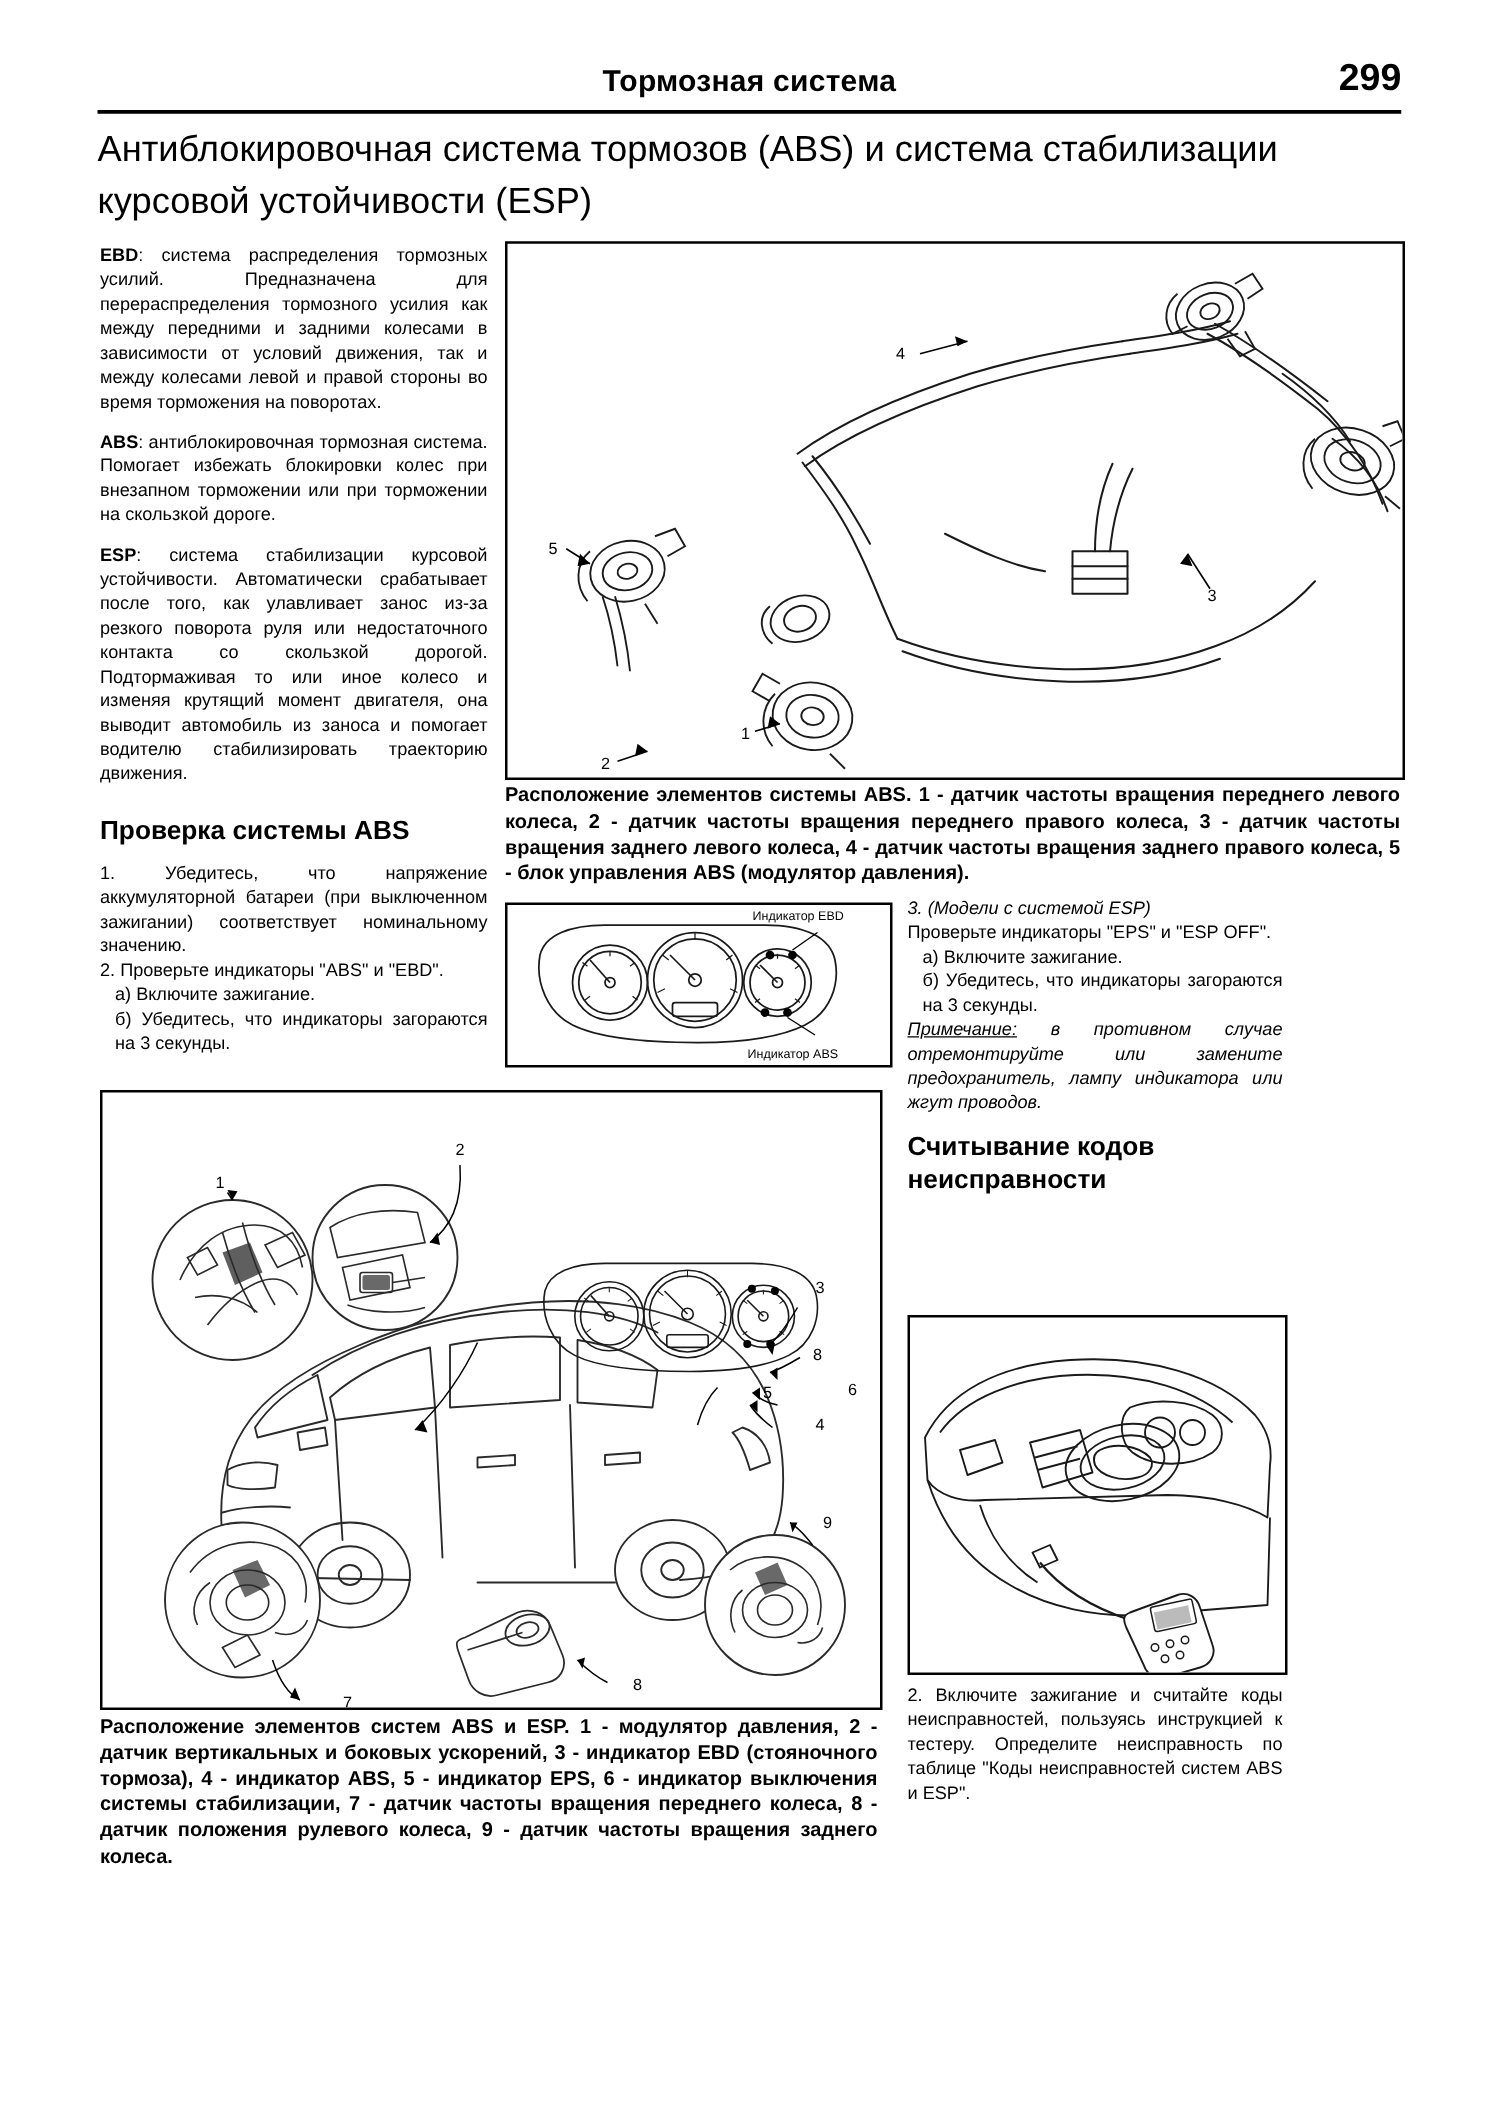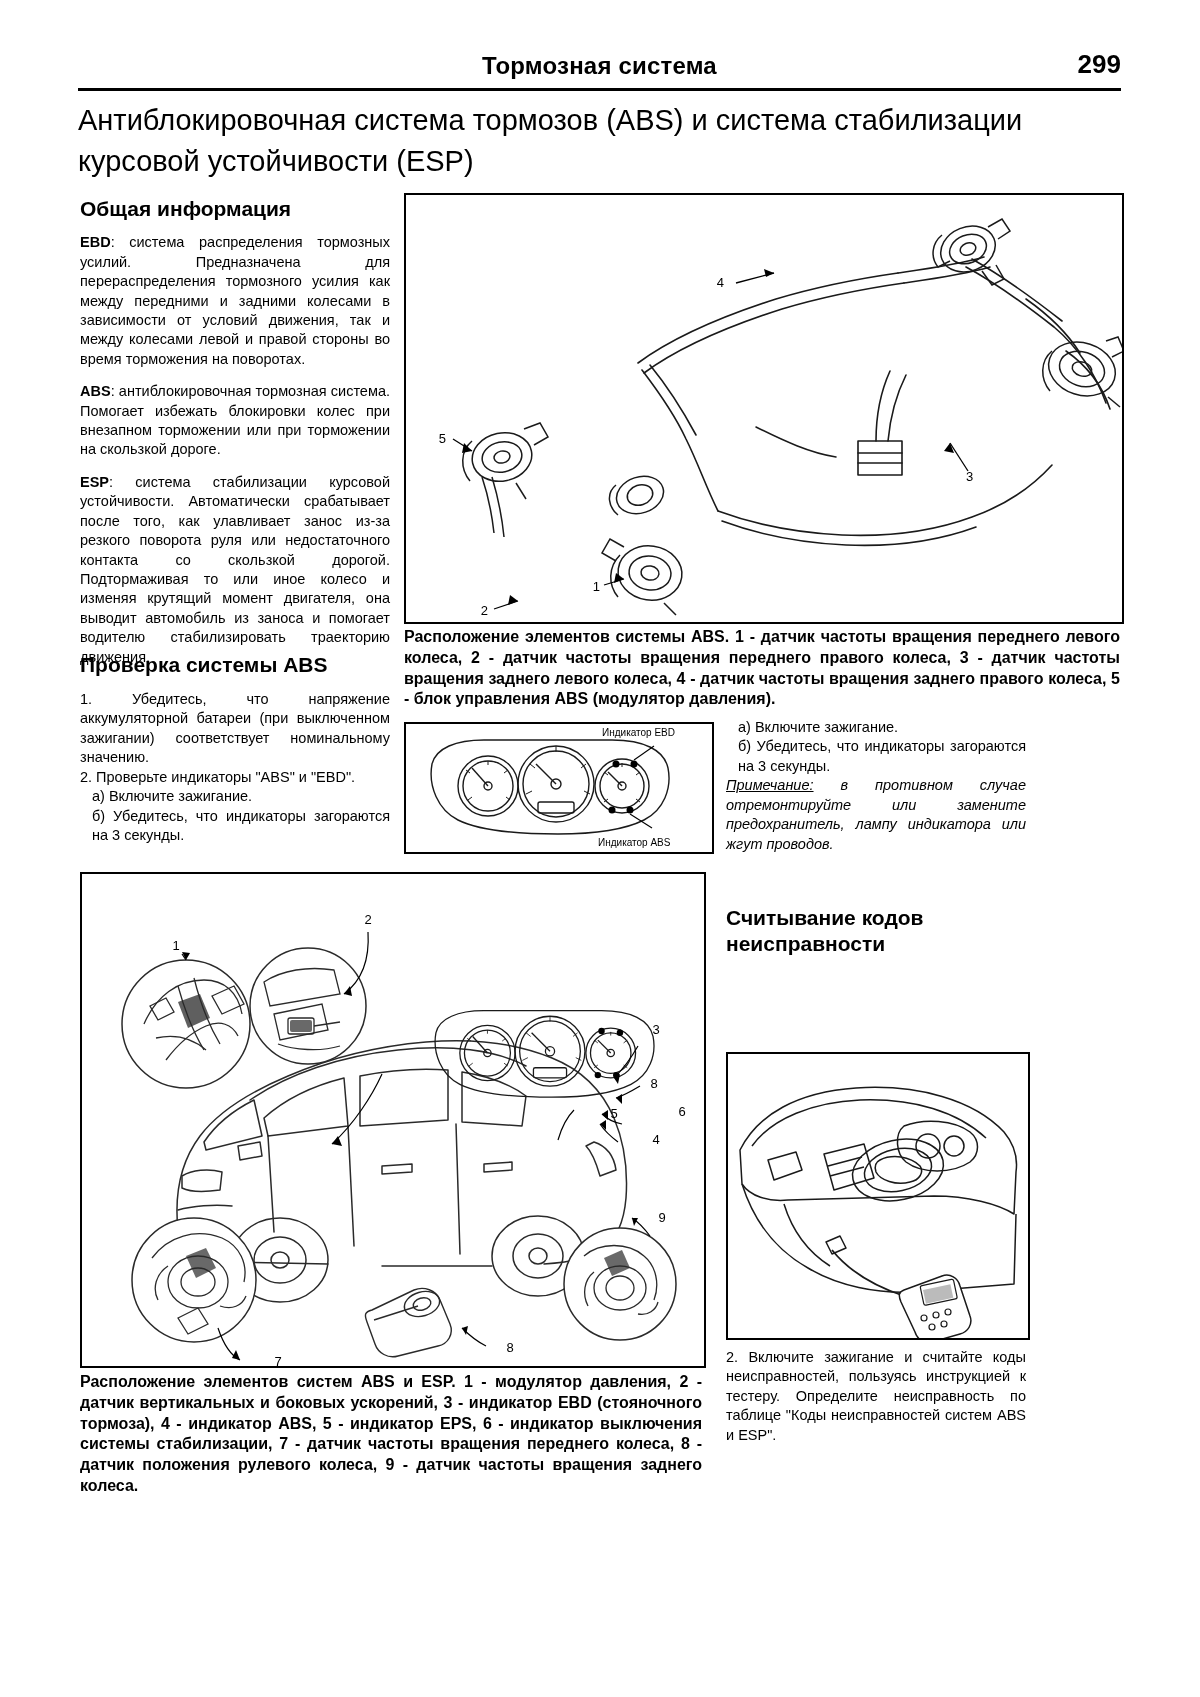--- a/index.html
+++ b/index.html
@@ -34,21 +34,21 @@
   }
   .header-title {
     font-size: 24px;
     font-weight: bold;
     letter-spacing: 0.2px;
   }
   .header-page {
     position: absolute;
     right: 0;
     bottom: 0;
-    font-size: 26px;
+    font-size: 30px;
     font-weight: bold;
   }
   .header-rule {
     position: absolute;
     left: 78px;
     top: 88px;
     width: 1043px;
     height: 3px;
     background: #000;
   }
@@ -204,21 +204,20 @@
 
   <div class="header">
     <div class="header-title">Тормозная система</div>
     <div class="header-page">299</div>
   </div>
   <div class="header-rule"></div>
 
   <div class="main-title">Антиблокировочная система тормозов (ABS) и система стабилизации курсовой устойчивости (ESP)</div>
 
   <div id="left-col">
-    <div class="col-heading">Общая информация</div>
     <p class="body-text"><b>EBD</b><span>: система распределения тормозных усилий. Предназначена для перераспределения тормозного усилия как между передними и задними колесами в зависимости от условий движения, так и между колесами левой и правой стороны во время торможения на поворотах.</span></p>
     <p class="body-text"><b>ABS</b><span>: антиблокировочная тормозная система. Помогает избежать блокировки колес при внезапном торможении или при торможении на скользкой дороге.</span></p>
     <p class="body-text"><b>ESP</b><span>: система стабилизации курсовой устойчивости. Автоматически срабатывает после того, как улавливает занос из-за резкого поворота руля или недостаточного контакта со скользкой дорогой. Подтормаживая то или иное колесо и изменяя крутящий момент двигателя, она выводит автомобиль из заноса и помогает водителю стабилизировать траекторию движения.</span></p>
   </div>
 
   <div id="abs-check-heading" class="col-heading">Проверка системы ABS</div>
   <div id="abs-check-text">
     <p class="body-text">1. Убедитесь, что напряжение аккумуляторной батареи (при выключенном зажигании) соответствует номинальному значению.</p>
     <p class="body-text">2. Проверьте индикаторы "ABS" и "EBD".</p>
     <p class="body-text indent">а) Включите зажигание.</p>
@@ -363,20 +362,21 @@
       <g stroke="#000" stroke-width="1.1" fill="none">
         <path d="M228 36 L 248 22"></path>
         <path d="M224 90 L 246 104"></path>
       </g>
       <text class="lbl-sm" x="196" y="12">Индикатор EBD</text>
       <text class="lbl-sm" x="192" y="122">Индикатор ABS</text>
     </svg>
   </div>
 
   <div id="right-col-esp">
+    <p class="body-text"><span><i>3. (Модели с системой ESP)</i></span><br><span>Проверьте индикаторы "EPS" и "ESP OFF".</span></p>
     <p class="body-text indent">а) Включите зажигание.</p>
     <p class="body-text indent">б) Убедитесь, что индикаторы загораются на 3 секунды.</p>
     <p class="body-text note"><u>Примечание:</u><span> в противном случае отремонтируйте или замените предохранитель, лампу индикатора или жгут проводов.</span></p>
   </div>
 
   <div id="codes-heading" class="col-heading">Считывание кодов неисправности</div>
 
   <div class="figbox" id="fig-diag">
     <svg viewBox="0 0 300 284" xmlns="http://www.w3.org/2000/svg">
       <g fill="none" stroke="#1a1a1a" stroke-width="1.5" stroke-linejoin="round">

